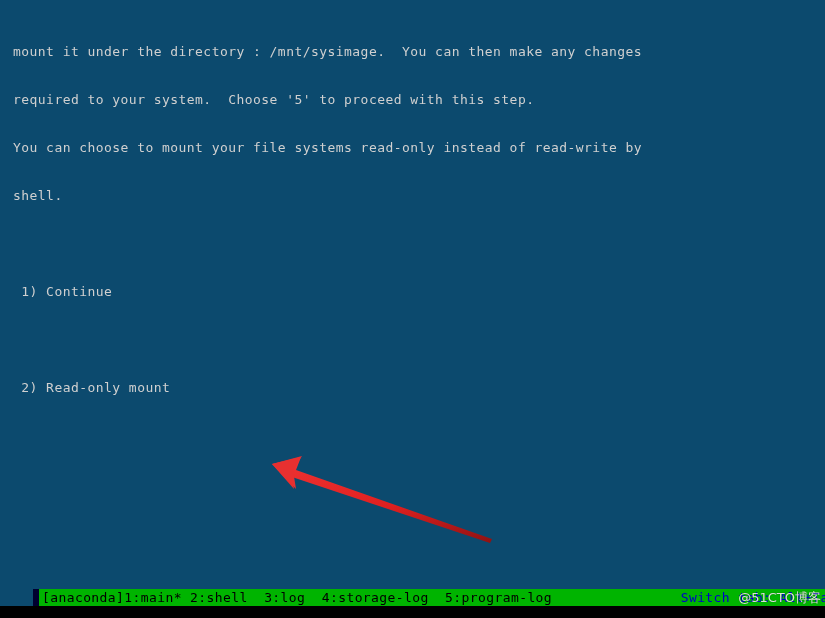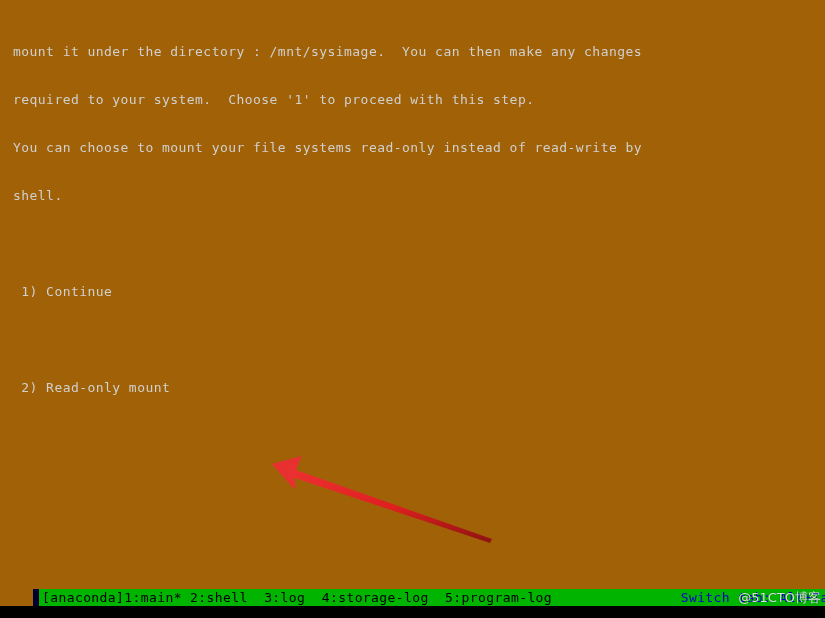--- a/index.html
+++ b/index.html
@@ -11,21 +11,21 @@
     width: 825px;
     height: 618px;
     overflow: hidden;
     font-family: "DejaVu Sans Mono", "Liberation Mono", monospace;
   }
 
   #screen {
     position: relative;
     width: 825px;
     height: 618px;
-    background: #a16207;
+    background: #0c4a6e;
     overflow: hidden;
   }
 
   
   #console {
     position: absolute;
     left: 13px;
     top: 12px;
     width: 800px;
     font-size: 13px;
@@ -118,21 +118,21 @@
     background: #000000;
   }
 </style>
 </head>
 <body>
 
 <div id="screen">
 
   <div id="console">
     <div class="line">mount it under the directory : /mnt/sysimage.  You can then make any changes</div>
-    <div class="line">required to your system.  Choose '1' to proceed with this step.</div>
+    <div class="line">required to your system.  Choose '5' to proceed with this step.</div>
     <div class="line">You can choose to mount your file systems read-only instead of read-write by</div>
     <div class="line">shell.</div>
     <div class="line blank"></div>
     <div class="line"> 1) Continue</div>
     <div class="line blank"></div>
     <div class="line"> 2) Read-only mount</div>
     <div class="line blank"></div>
     
     
     

